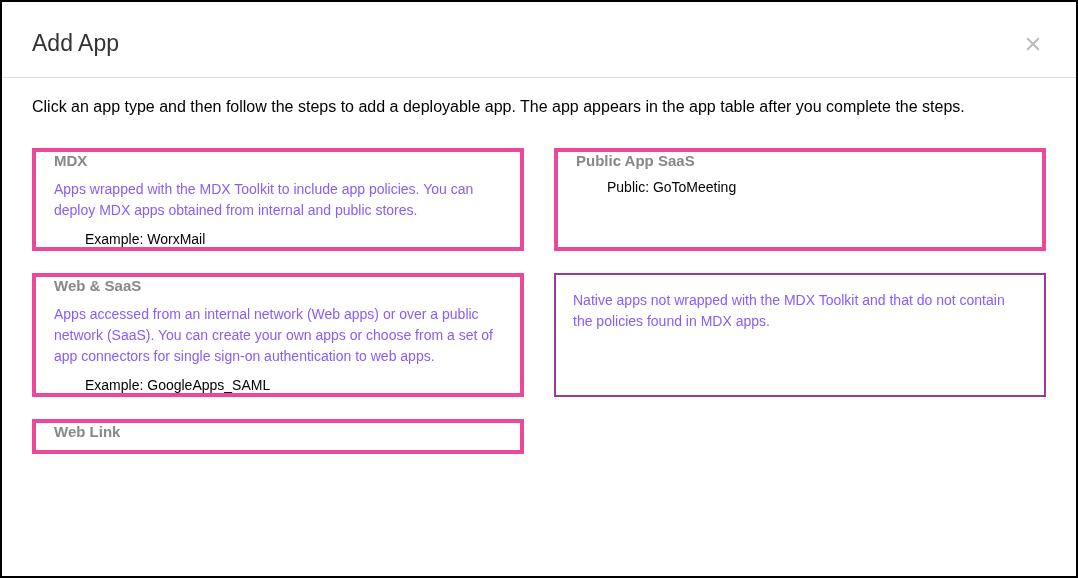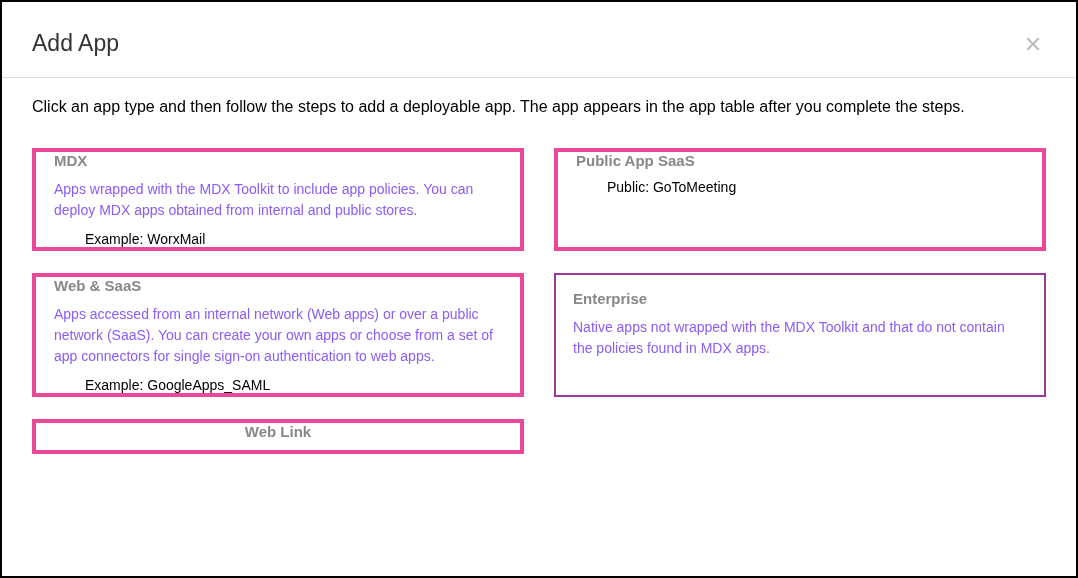--- a/index.html
+++ b/index.html
@@ -76,21 +76,20 @@
       line-height: 1.5;
       margin-bottom: 10px;
     }
     .card-example {
       font-size: 14px;
       color: #000000;
       margin-left: 31px;
     }
     .card.half {
       grid-column: span 1;
-      text-align: center;
     }
   </style>
 </head>
 <body>
 
 <div class="modal-header">
   <h1 class="modal-title">Add App</h1>
   <button class="close-btn">
     <svg viewBox="0 0 24 24" fill="none" stroke="currentColor" stroke-width="2.5" stroke-linecap="round">
       <line x1="5" y1="5" x2="19" y2="19"></line>
@@ -115,21 +114,20 @@
       <div class="card-example">Public: GoToMeeting</div>
     </div>
 
     <div class="card">
       <div class="card-title">Web &amp; SaaS</div>
       <div class="card-desc">Apps accessed from an internal network (Web apps) or over a public network (SaaS). You can create your own apps or choose from a set of app connectors for single sign-on authentication to web apps.</div>
       <div class="card-example">Example: GoogleApps_SAML</div>
     </div>
 
     <div class="card highlighted">
-      <div class="card-title">Enterprise</div>
       <div class="card-desc">Native apps not wrapped with the MDX Toolkit and that do not contain the policies found in MDX apps.</div>
     </div>
 
     <div class="card half">
       <div class="card-title">Web Link</div>
     </div>
 
   </div>
 </div>
 

